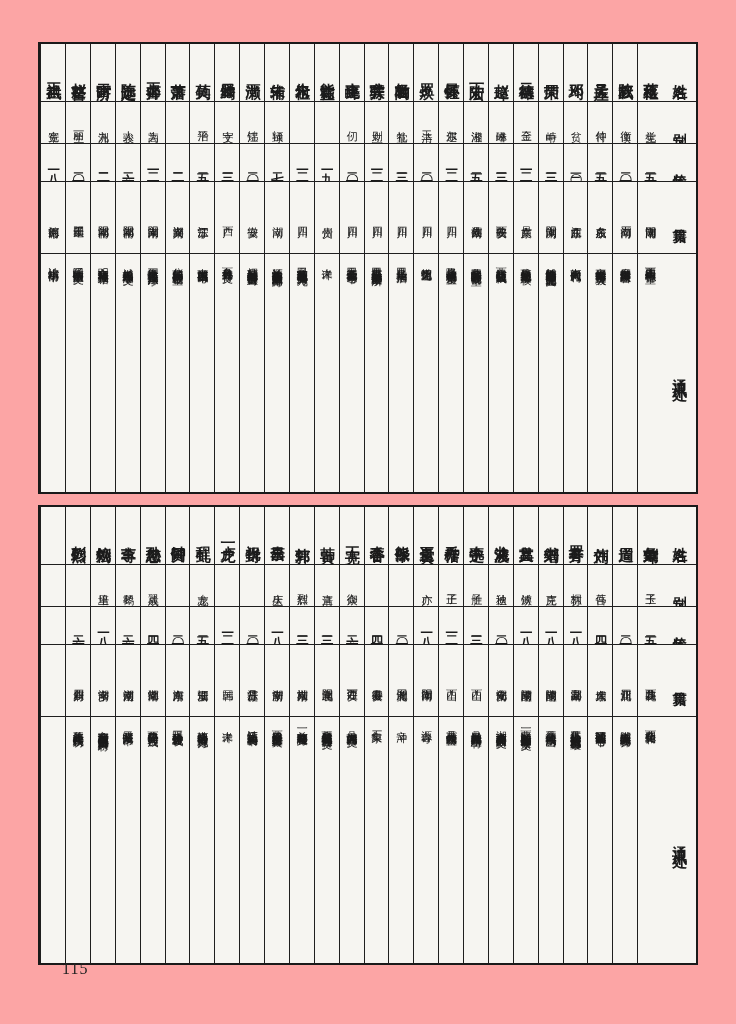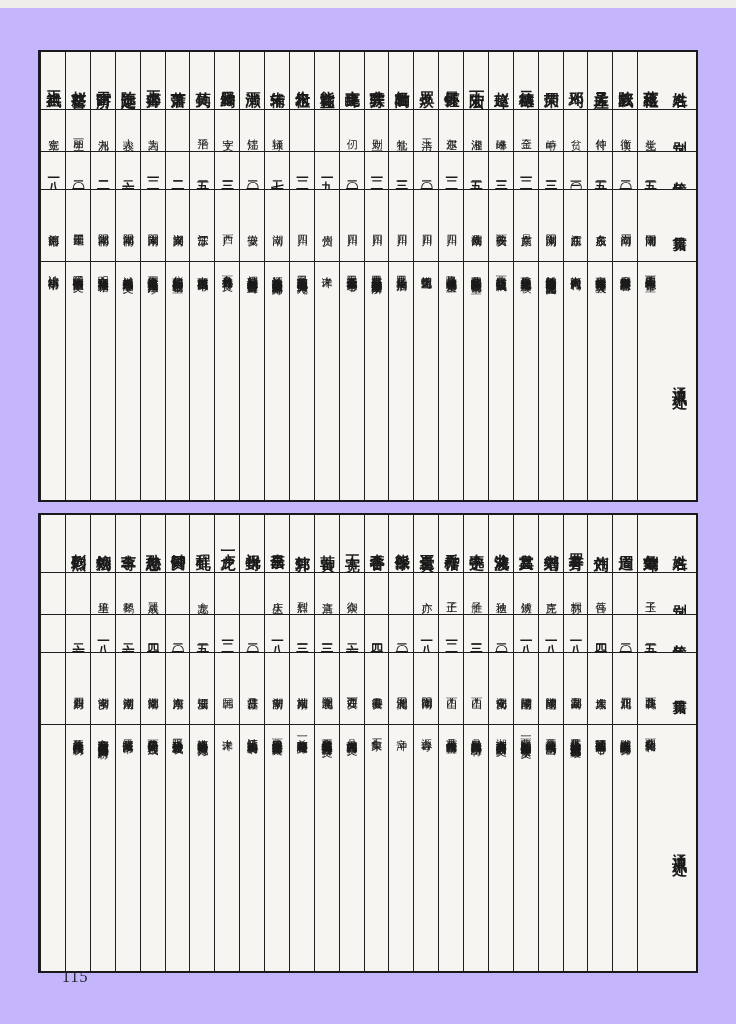--- a/index.html
+++ b/index.html
@@ -6,22 +6,21 @@
   body{
     width:736px;height:1024px;
     background:#efeeea;
     font-family:"Liberation Serif","DejaVu Serif",serif;
     color:#1b1b1b;
     position:relative;
     overflow:hidden;
   }
   .page{
     position:absolute;inset:0;
-    background:#c4b5fd;
-    margin-top:8px;
+    background:#fca5a5;
   }
   .dir-table{
     position:absolute;
     left:38px;width:660px;
     border:2px solid #1a1a1a;
     background:#f6f5f1;
     display:flex;
     flex-direction:row-reverse; 
     box-sizing:border-box;
   }

